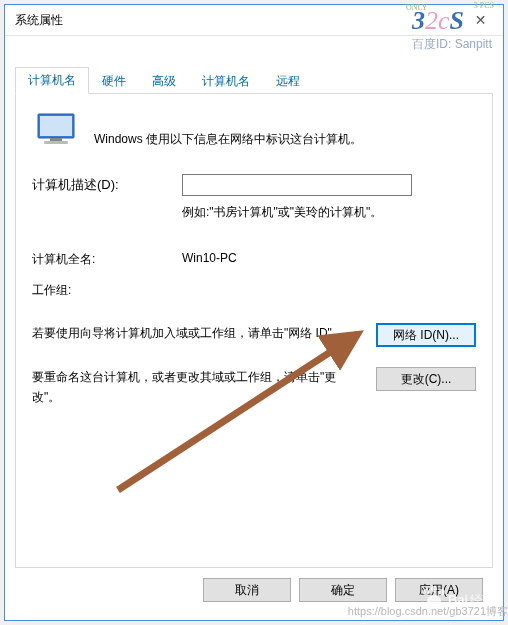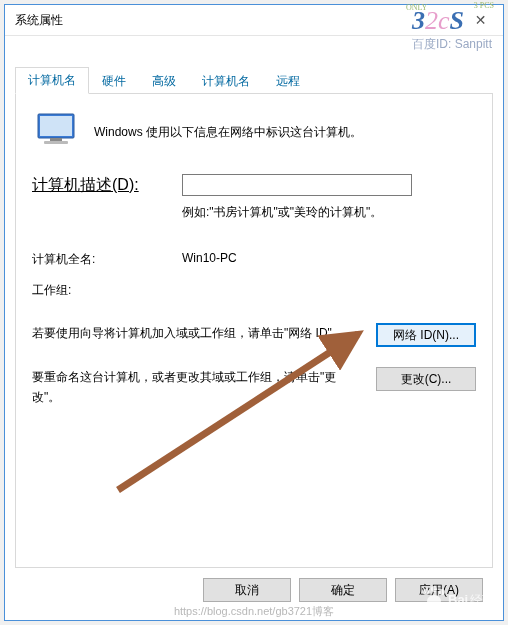--- a/index.html
+++ b/index.html
@@ -77,21 +77,21 @@
   .tab-panel {
     flex: 1;
     border: 1px solid #d9d9d9;
     padding: 18px 16px 12px 16px;
     background: #fff;
     position: relative;
   }
   
   .header-row {
     display: flex;
-    align-items: center;
+    align-items: flex-end;
     gap: 18px;
     margin-bottom: 26px;
   }
   .monitor-icon {
     width: 40px;
     flex-shrink: 0;
     margin-left: 4px;
   }
   .monitor-icon svg { display:block; }
   .header-text {
@@ -101,22 +101,21 @@
   }
   
   .row {
     display: flex;
     align-items: center;
     margin-bottom: 8px;
   }
   .label-col {
     width: 150px;
     flex-shrink: 0;
-    font-size: 16px;
-    text-decoration: underline;
+    font-size: 13px;
   }
   .value-col {
     flex: 1;
     font-size: 12px;
   }
   .desc-input {
     width: 230px;
     height: 22px;
     border: 1px solid #7a7a7a;
     box-sizing: border-box;
@@ -194,21 +193,21 @@
   .watermark-top .logo .pink { color:#e79ecb; font-style:italic;}
   .watermark-top .small { font-size:8px; color:#9cb96f; position:absolute;}
   .watermark-top .bid {
     font-size: 12px;
     color: #9aa9c4;
     margin-top: 2px;
   }
   .watermark-bottom {
     position: absolute;
     left: 0; right: 0; bottom: 6px;
-    text-align: center;
+    text-align: right;
     font-size: 11px;
     color: #b8b8b8;
     pointer-events: none;
     z-index: 5;
   }
   .watermark-baidu {
     position:absolute;
     right:12px;
     bottom:8px;
     pointer-events:none;

